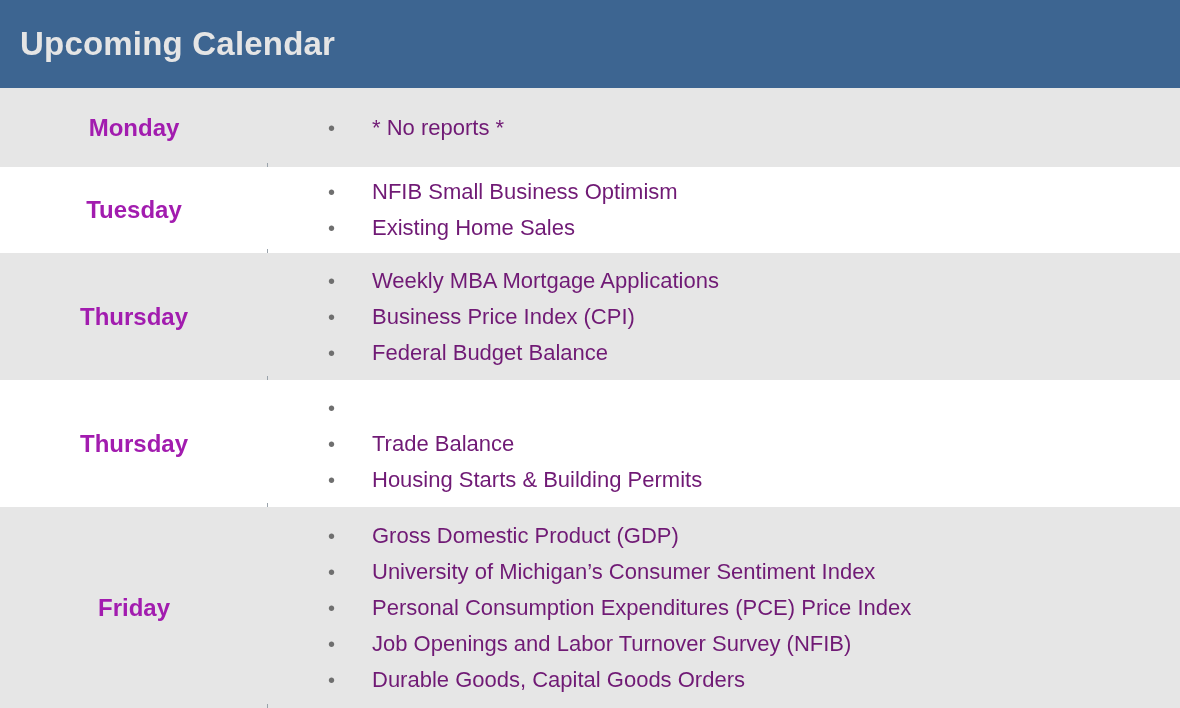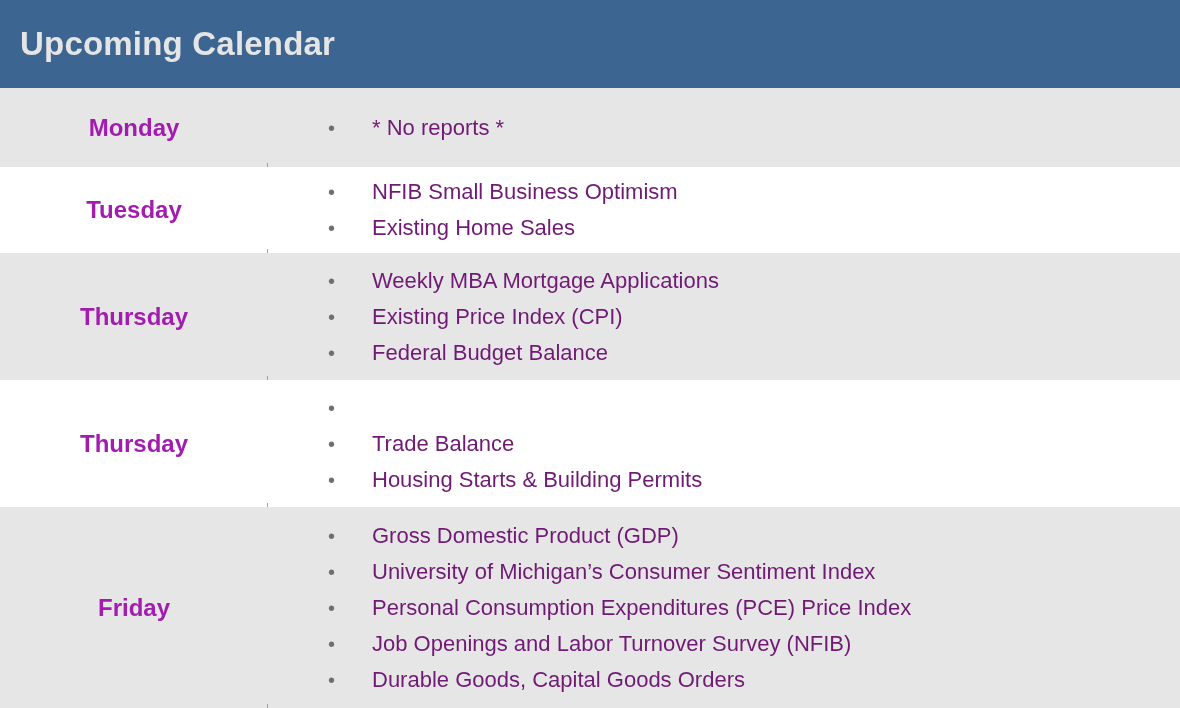--- a/index.html
+++ b/index.html
@@ -142,21 +142,21 @@
     <div class="day-cell">
       <span class="day-label">Thursday</span>
     </div>
     <div class="items-cell">
       <div class="item">
         <span class="bullet">•</span>
         <span class="item-text">Weekly MBA Mortgage Applications</span>
       </div>
       <div class="item">
         <span class="bullet">•</span>
-        <span class="item-text">Existing Price Index (CPI)</span>
+        <span class="item-text">Business Price Index (CPI)</span>
       </div>
       <div class="item">
         <span class="bullet">•</span>
         <span class="item-text">Federal Budget Balance</span>
       </div>
     </div>
   </div>
 
   <div class="row plain row-thursday">
     <div class="day-cell">

